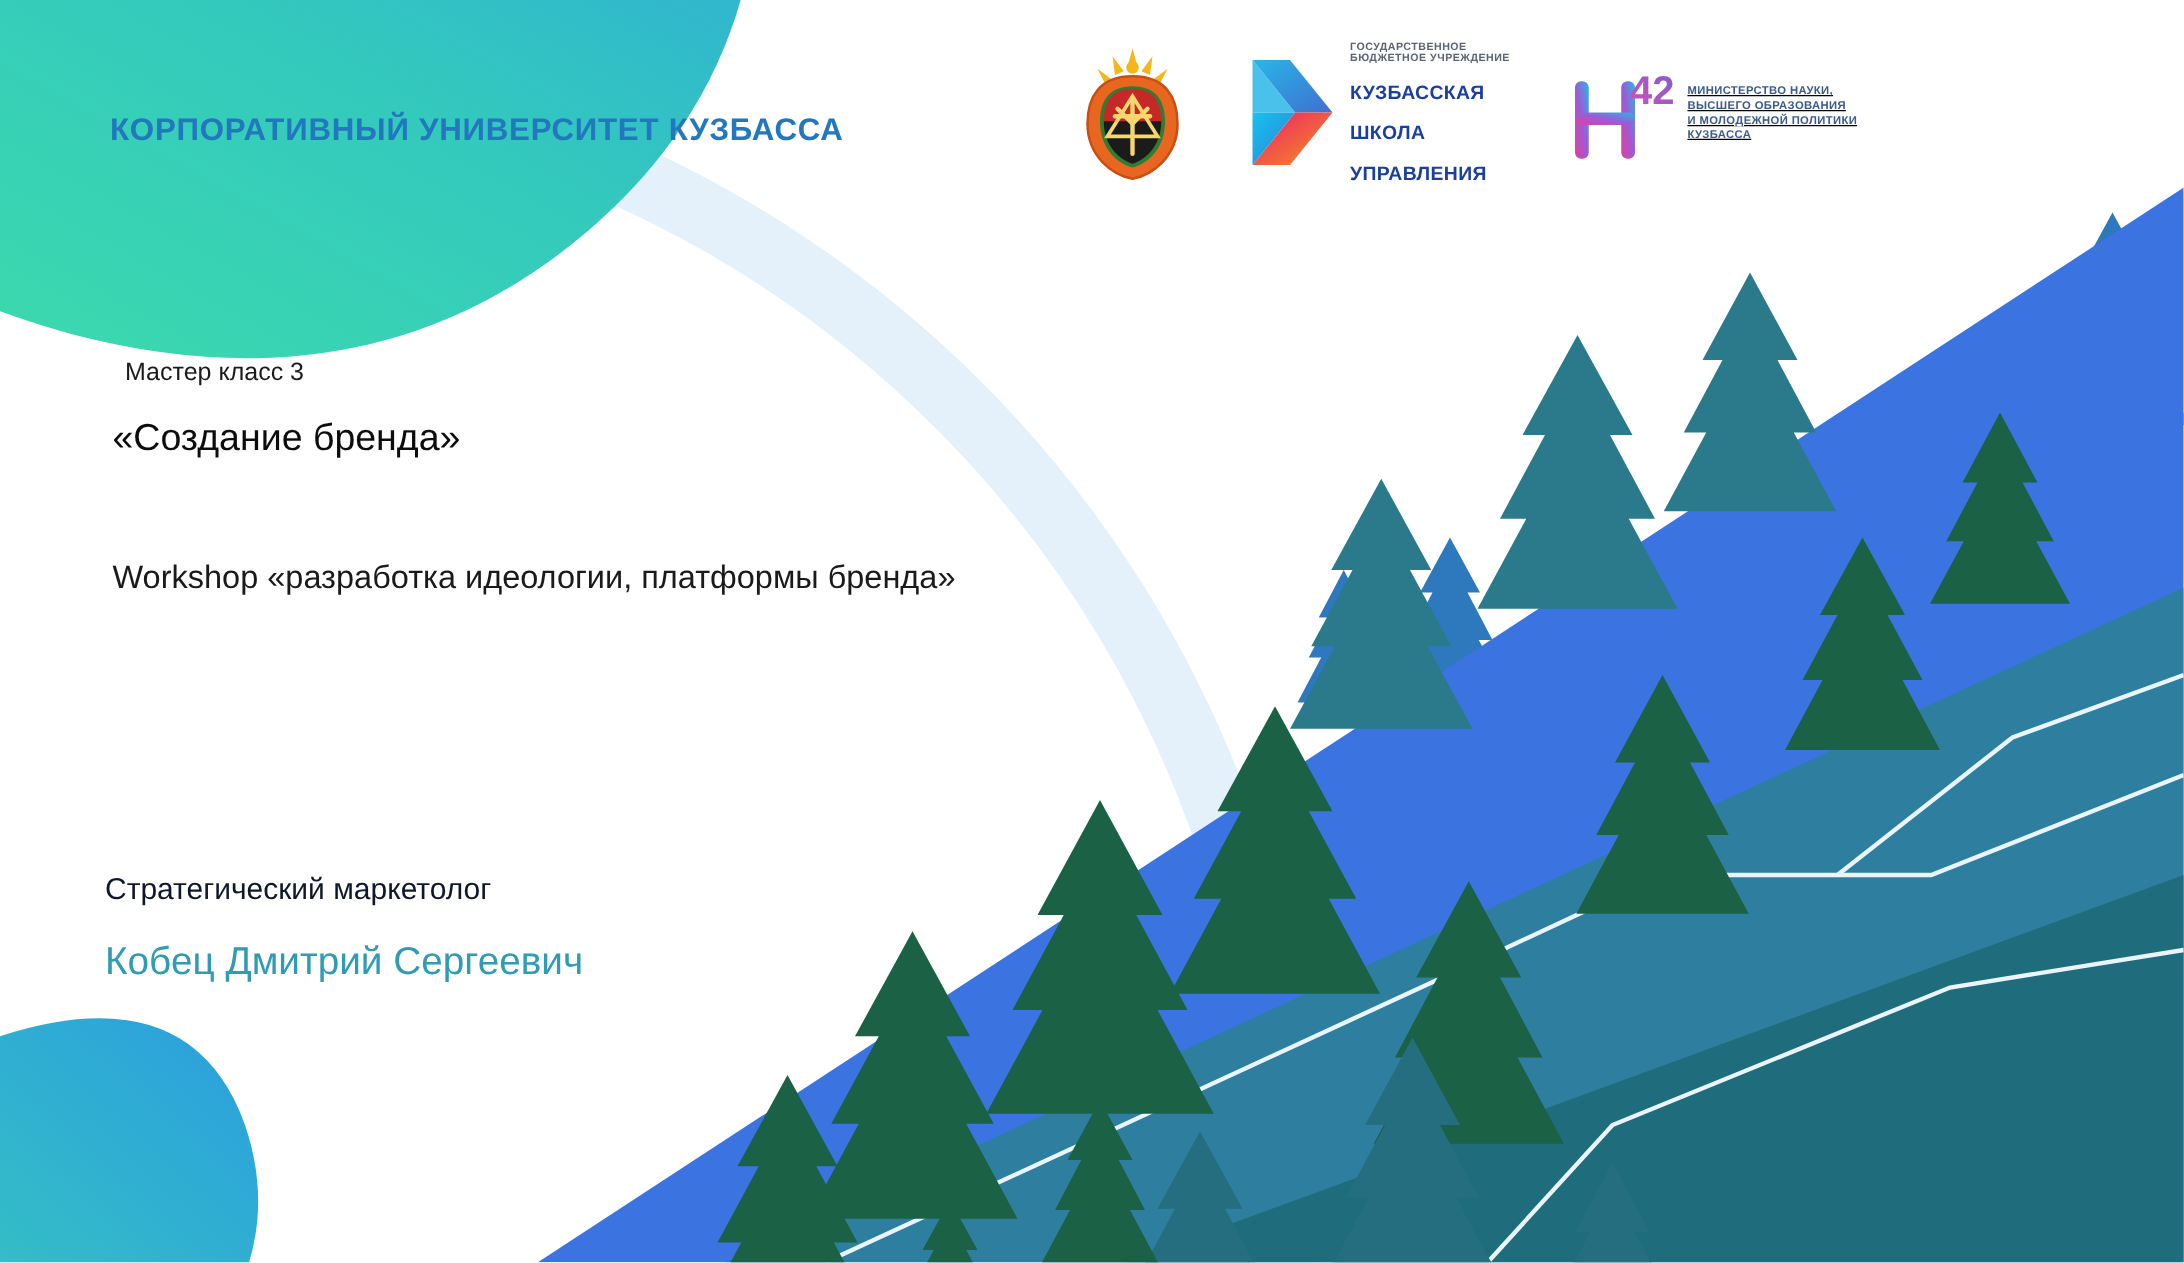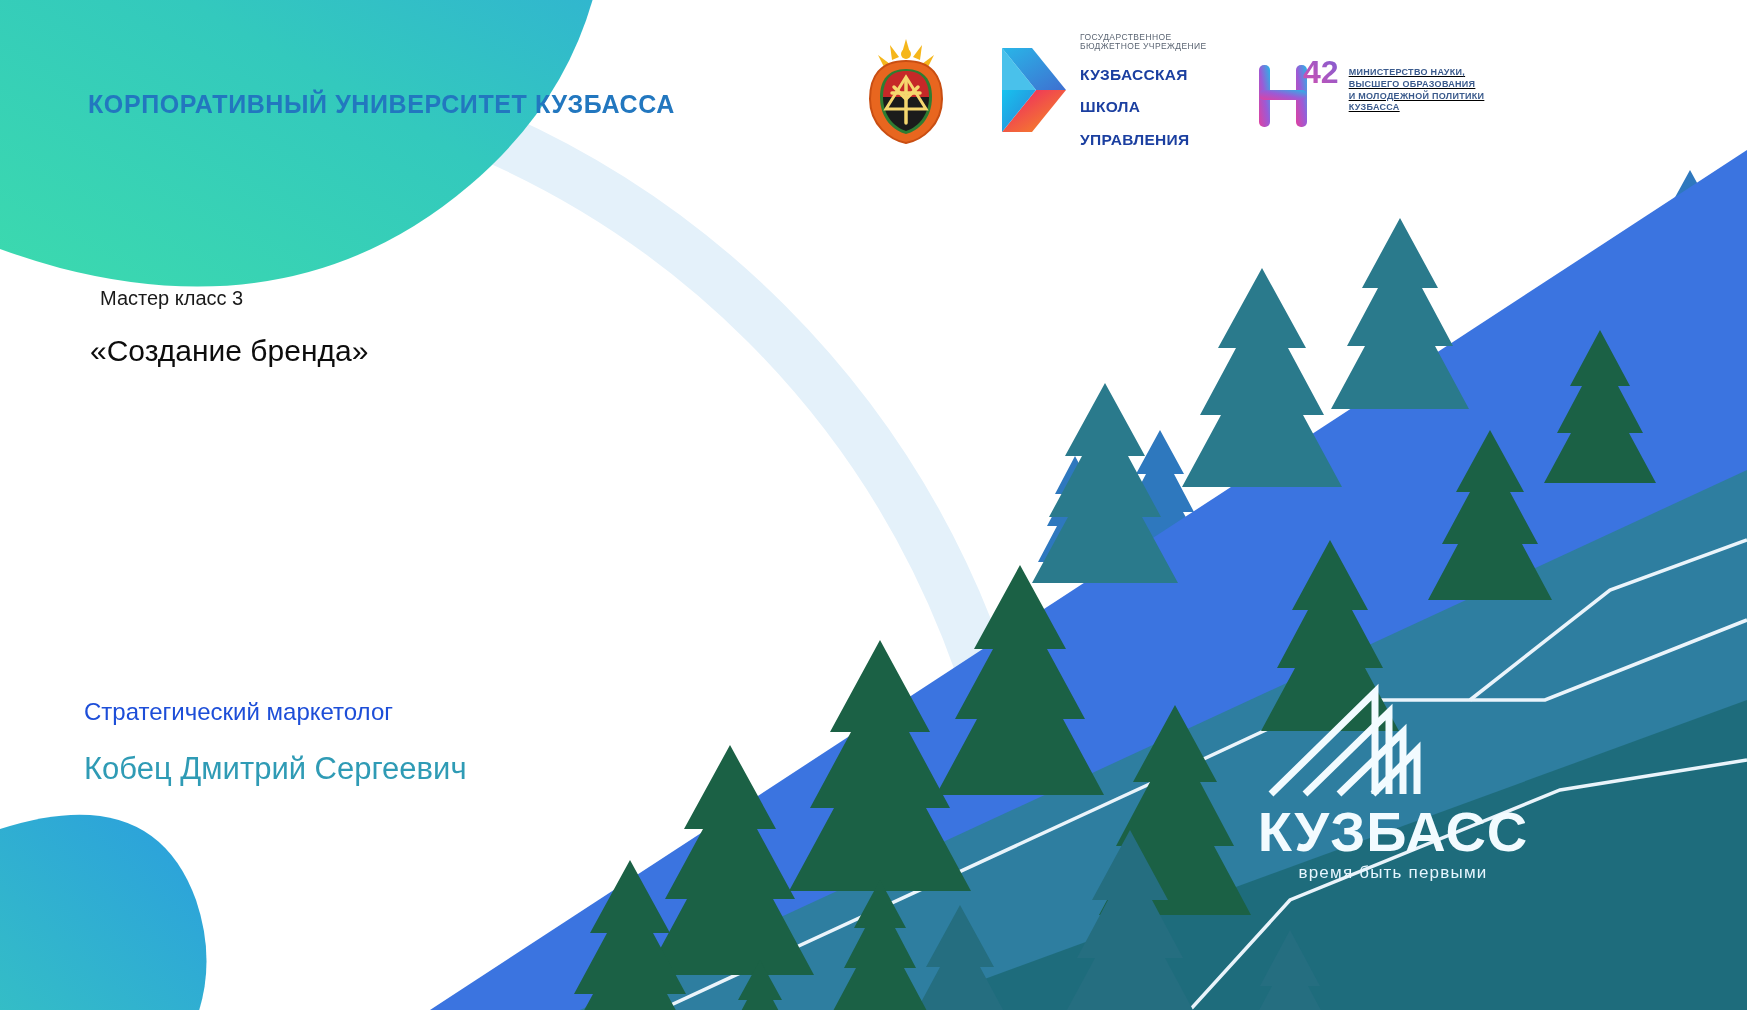--- a/index.html
+++ b/index.html
@@ -33,21 +33,21 @@
     left:860px; top:28px;
     width:870px; height:125px;
     display:flex;
     align-items:center;
     gap:48px;
   }
   .logo-block{display:flex;align-items:center;gap:10px;}
 
   .ksu-text{line-height:1.06;}
   .ksu-text .small{
-    font-size:8.5px;font-weight:400;color:#5a6472;letter-spacing:.4px;
+    font-size:8.5px;font-weight:700;color:#5a6472;letter-spacing:.4px;
     text-transform:uppercase;white-space:nowrap;
   }
   .ksu-text .big{
     font-size:15.5px;font-weight:700;color:#1b3fa0;letter-spacing:.3px;
     text-transform:uppercase;white-space:nowrap;margin-top:16px;
   }
 
   .min-text{line-height:1.28;text-decoration:underline;}
   .min-text div{
     font-size:9px;font-weight:600;color:#3a5a8c;letter-spacing:.3px;
@@ -64,21 +64,21 @@
     font-size:30px;font-weight:400;color:#0d0d0d;white-space:nowrap;
   }
   #subtitle{
     position:absolute;left:90px;top:443px;
     width:760px;
     font-size:26px;color:#1a1a1a;line-height:1.42;
   }
 
   #role{
     position:absolute;left:84px;top:698px;
-    font-size:24px;color:#1d4ed8;white-space:nowrap;
+    font-size:24px;color:#0f172a;white-space:nowrap;
   }
   #speaker{
     position:absolute;left:84px;top:751px;
     font-size:31px;color:#2f9bb5;white-space:nowrap;
   }
 
   
   #kuzbass-logo{
     position:absolute;left:1243px;top:676px;
     width:300px;height:215px;
@@ -271,33 +271,19 @@
         <div>ВЫСШЕГО ОБРАЗОВАНИЯ</div>
         <div>И МОЛОДЕЖНОЙ ПОЛИТИКИ</div>
         <div>КУЗБАССА</div>
       </div>
     </div>
 
   </div>
 
   <div id="eyebrow">Мастер класс 3</div>
   <div id="main-title">«Создание бренда»</div>
+  <div id="subtitle">Workshop «разработка идеологии, платформы бренда»</div>
 
   <div id="role">Стратегический маркетолог</div>
   <div id="speaker">Кобец Дмитрий Сергеевич</div>
 
-  <div id="kuzbass-logo">
-    <svg viewBox="0 0 300 215" xmlns="http://www.w3.org/2000/svg">
-
-      <g fill="none" stroke="#f2fbff" stroke-width="7" stroke-linejoin="miter">
-        <polyline points="28,118 132,16 132,118"></polyline>
-        <polyline points="62,118 146,36 146,118"></polyline>
-        <polyline points="96,118 160,56 160,118"></polyline>
-        <polyline points="130,118 174,74 174,118"></polyline>
-      </g>
-
-      <text x="150" y="175" text-anchor="middle" font-family="Liberation Sans, sans-serif" font-size="56" font-weight="700" letter-spacing="1" fill="#f2fbff">КУЗБАСС</text>
-
-      <text x="150" y="202" text-anchor="middle" font-family="Liberation Sans, sans-serif" font-size="17" letter-spacing="1.2" fill="#e6f6ff">время быть первыми</text>
-    </svg>
-  </div>
 
 </div>
 
 </body></html>

